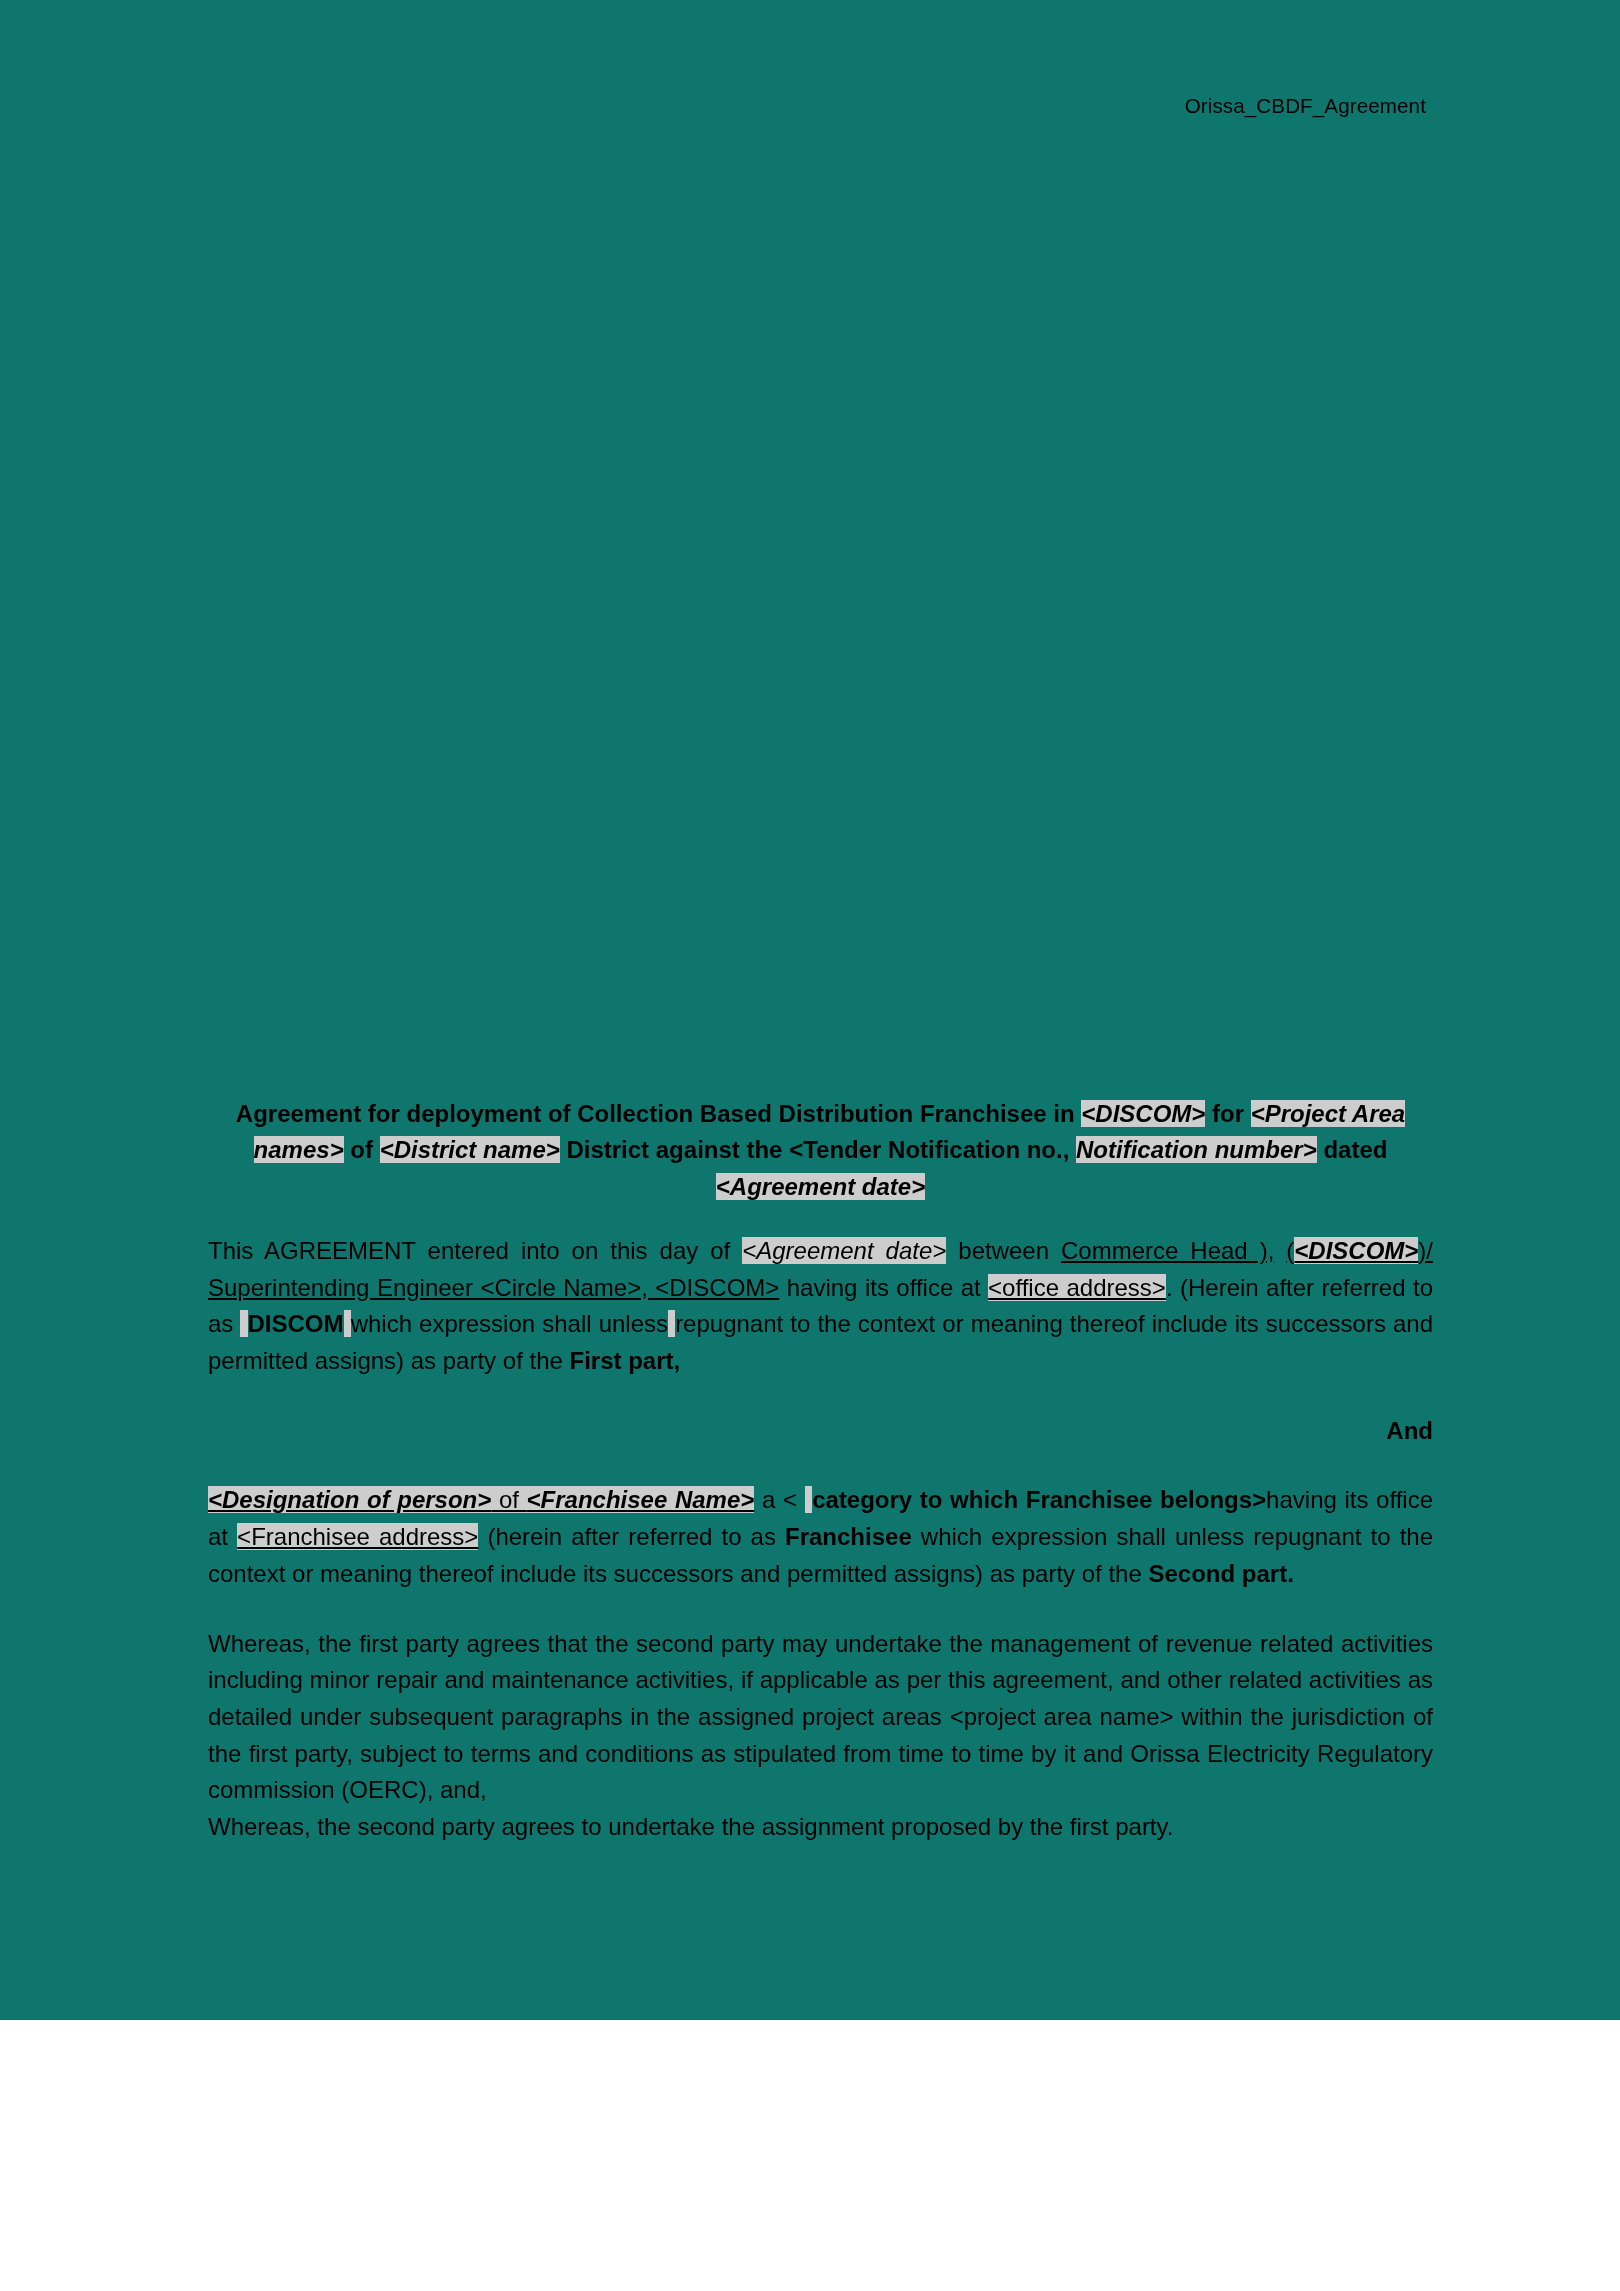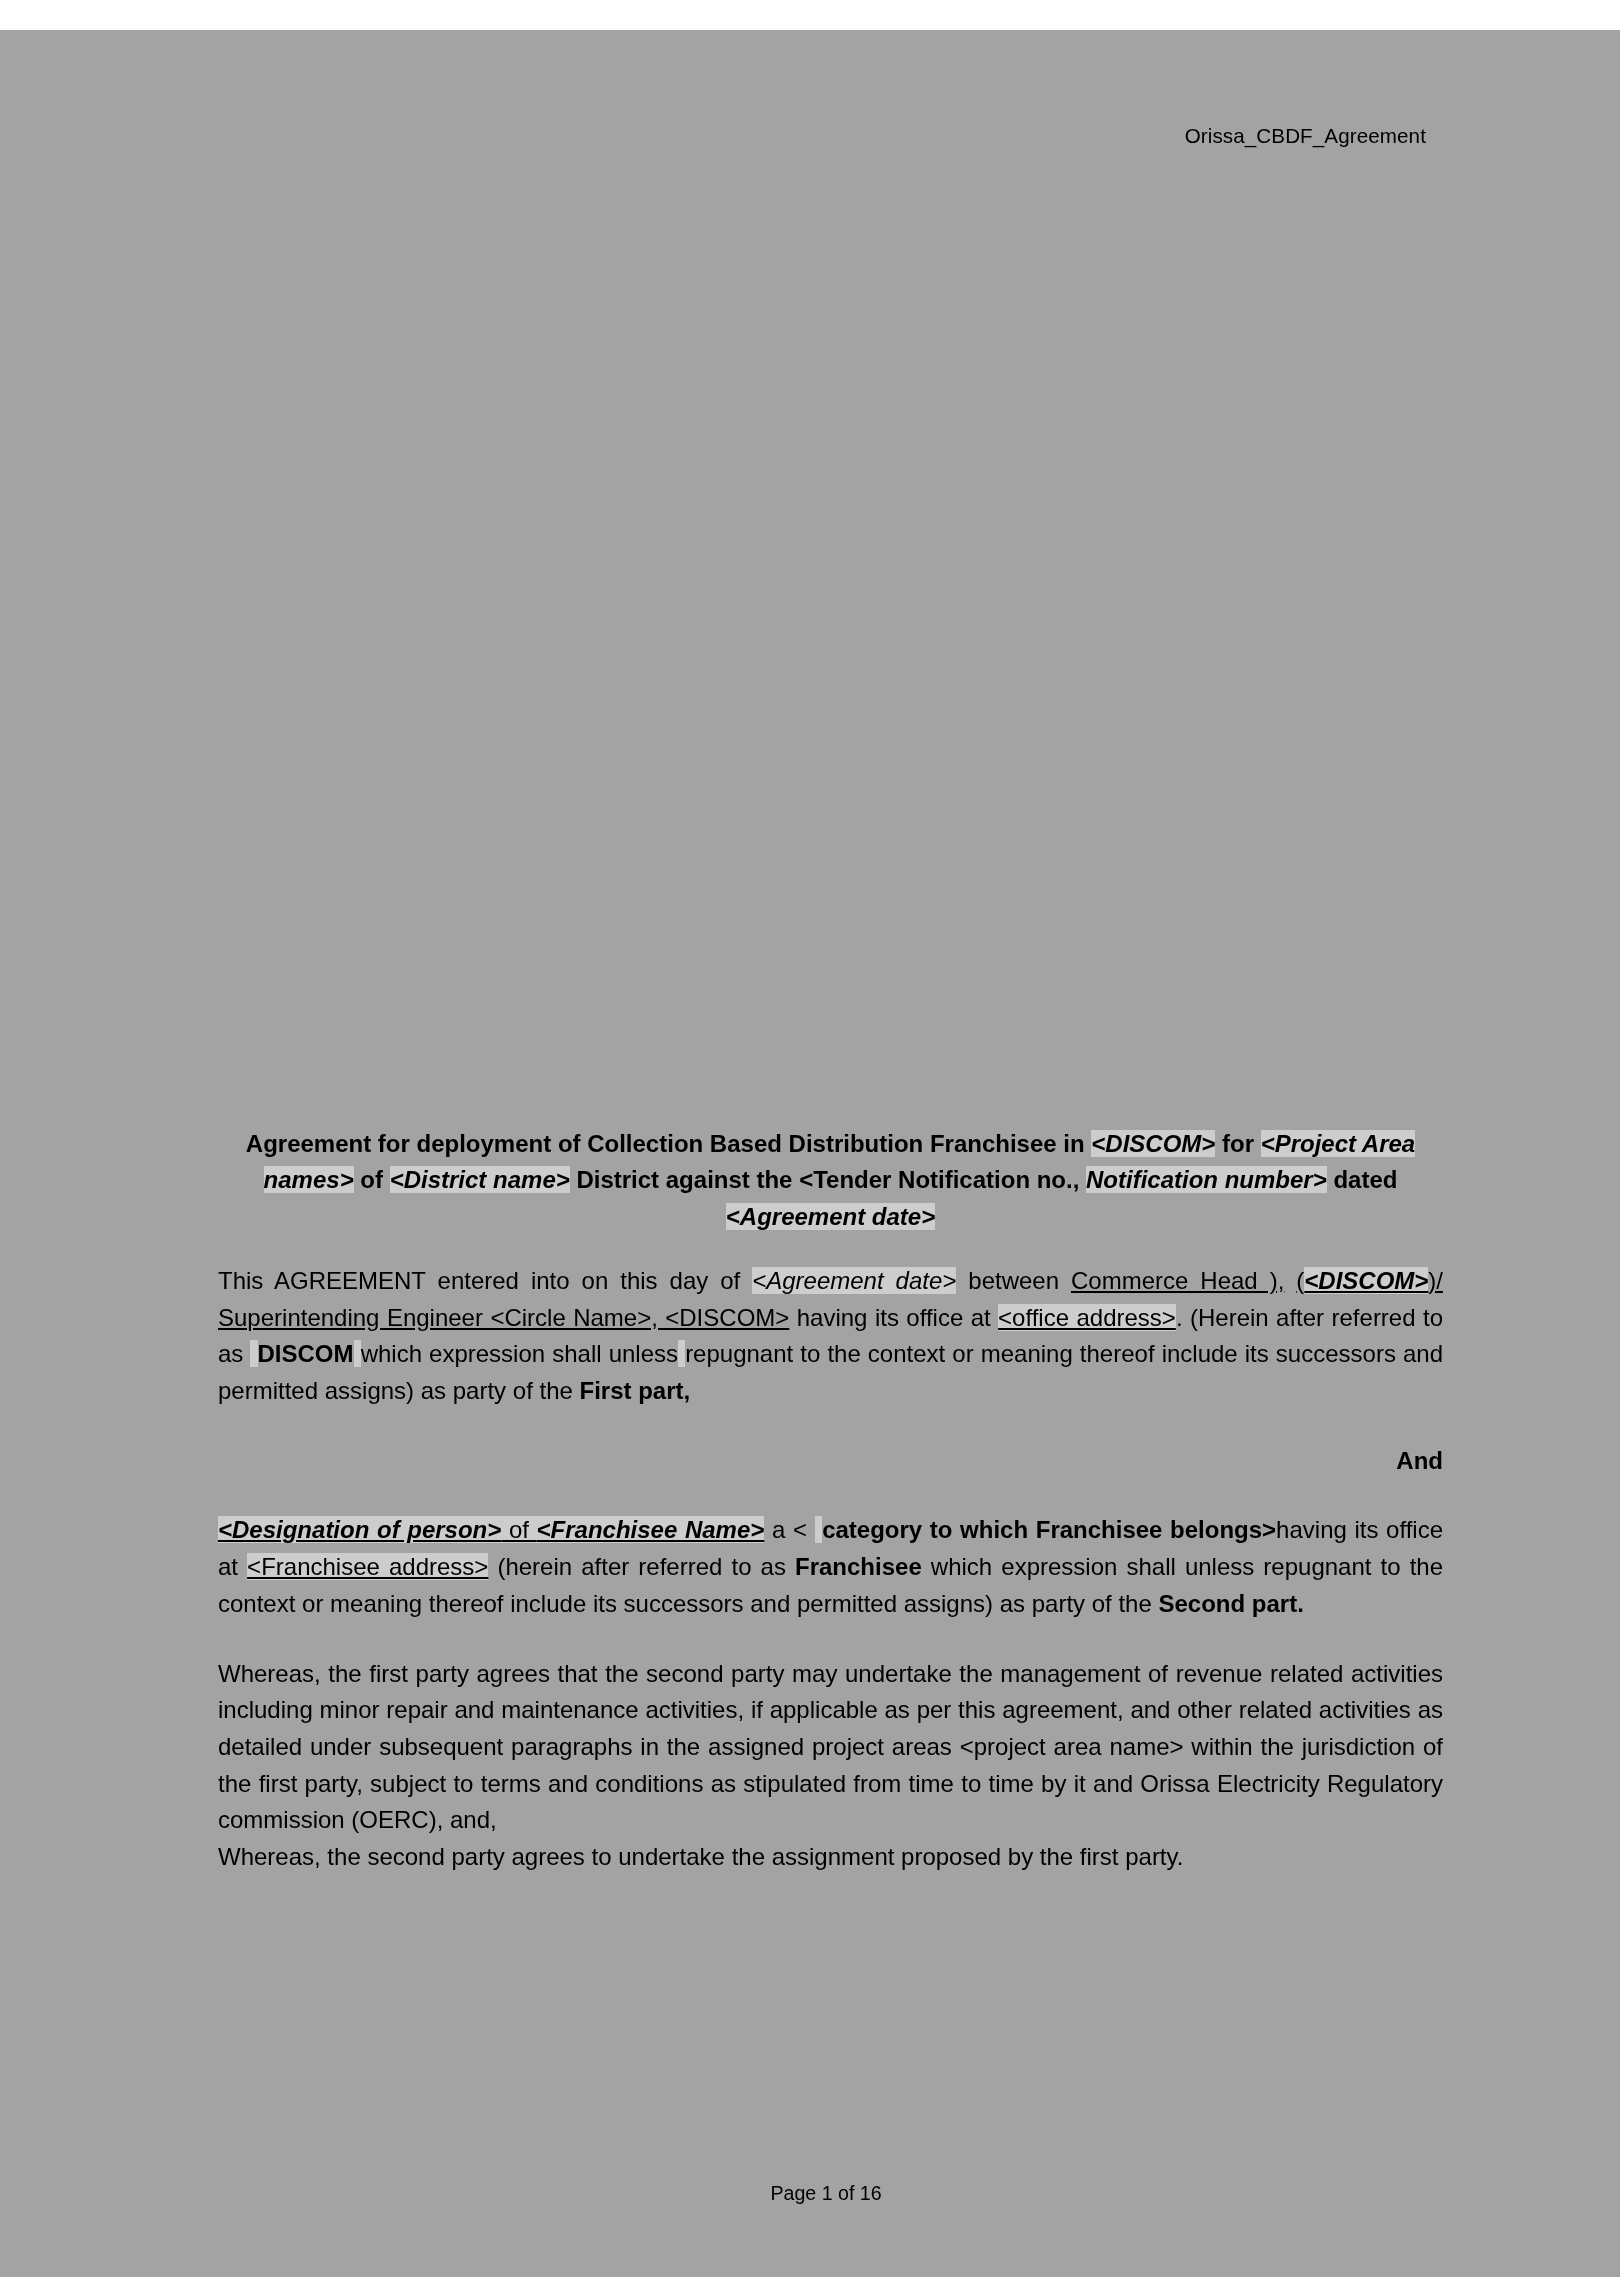--- a/index.html
+++ b/index.html
@@ -7,42 +7,41 @@
     padding: 0;
     background: #ffffff;
   }
   body {
     font-family: "Liberation Sans", sans-serif;
     color: #000000;
   }
   .page {
     position: relative;
     width: 1620px;
-    height: 2247px;
-    background: #a3a3a3;
+    height: 2020px;
+    background: #0f766e;
     box-sizing: border-box;
     overflow: hidden;
-    margin-top: 30px;
   }
   
   .page-header {
     position: absolute;
     top: 93px;
     left: 201px;
     right: 194px;
     text-align: right;
     font-size: 20.6px;
     line-height: 1.25;
     color: #000;
     letter-spacing: 0.1px;
   }
   
   .content {
     position: absolute;
-    left: 218px;
+    left: 208px;
     width: 1225px;
     top: 1096px;
   }
   .doc-title {
     font-size: 24px;
     font-weight: bold;
     text-align: center;
     line-height: 1.52;
     margin: 0 0 27.4px 0;
     padding: 0 7.8px;

